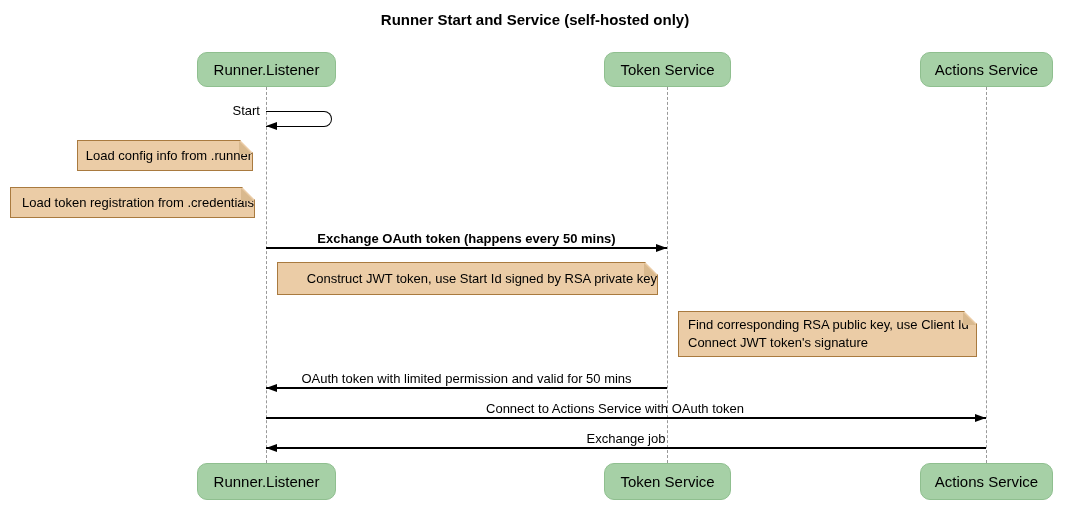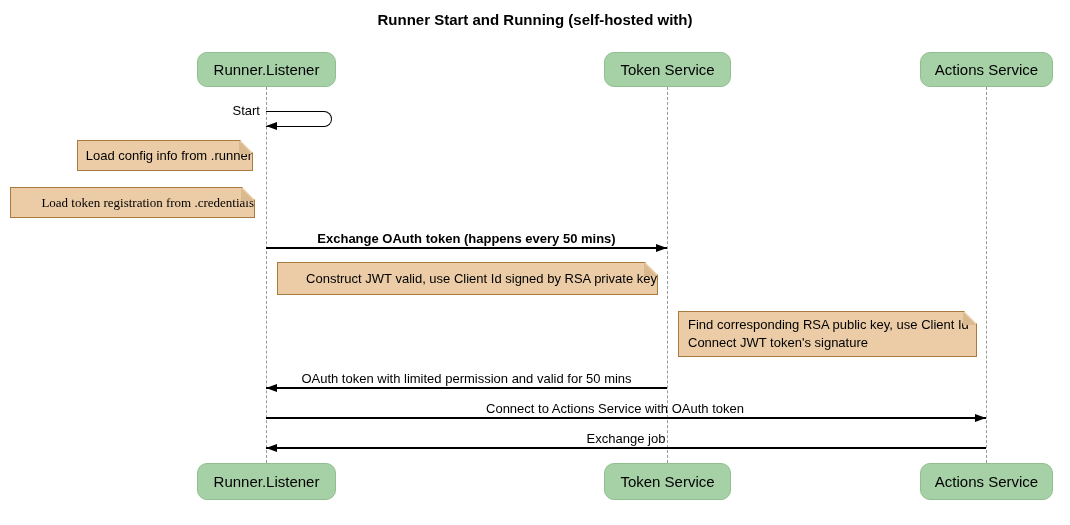--- a/index.html
+++ b/index.html
@@ -85,50 +85,50 @@
     border: 1.5px solid var(--arrow, #000000);
     border-left: none;
     border-radius: 0 9px 9px 0;
   }
 </style>
 </head>
 <body>
 
 <div class="canvas">
 
-  <div class="title">Runner Start and Running (self-hosted with)</div>
+  <div class="title">Runner Start and Service (self-hosted only)</div>
 
   <div class="lifeline" style="left:265.5px; top:87px; height:376px;"></div>
   <div class="lifeline" style="left:666.5px; top:87px; height:376px;"></div>
   <div class="lifeline" style="left:985.5px; top:87px; height:376px;"></div>
 
   <div class="participant" style="left:197px; top:52px; width:139px; height:35px;">Runner.Listener</div>
   <div class="participant" style="left:604px; top:52px; width:127px; height:35px;">Token Service</div>
   <div class="participant" style="left:920px; top:52px; width:133px; height:35px;">Actions Service</div>
 
   <div class="msg-label right" style="left:150px; top:103px; width:110px;">Start</div>
   <div class="self-loop" style="left:266px; top:111px; width:66px; height:16px;"></div>
   <div class="ah-l" style="left:266px; top:121.5px;"></div>
 
   <div class="note center" style="left:77px; top:140px; width:176px; height:31px;">
     <span>Load config info from .runner</span>
     <div class="fold"></div>
   </div>
 
-  <div class="note center" style="left:10px; top:187px; width:245px; height:31px;font-family:Liberation Serif, serif;">
+  <div class="note center" style="left:10px; top:187px; width:245px; height:31px;">
     <span>Load token registration from .credentials</span>
     <div class="fold"></div>
   </div>
 
   <div class="msg-label" style="left:266px; top:231px; width:401px;font-weight:bold;">Exchange OAuth token (happens every 50 mins)</div>
   <div class="msg-line" style="left:266px; top:247px; width:401px;"></div>
   <div class="ah-r" style="left:656px; top:243.5px;"></div>
 
   <div class="note center" style="left:277px; top:262px; width:381px; height:33px;">
-    <span>Construct JWT valid, use Client Id signed by RSA private key</span>
+    <span>Construct JWT token, use Start Id signed by RSA private key</span>
     <div class="fold"></div>
   </div>
 
   <div class="note multiline" style="left:678px; top:311px; width:299px; height:46px;">
     <div class="note-line">Find corresponding RSA public key, use Client Id</div>
     <div class="note-line">Connect JWT token's signature</div>
     <div class="fold"></div>
   </div>
 
   <div class="msg-label" style="left:266px; top:371px; width:401px;">OAuth token with limited permission and valid for 50 mins</div>

